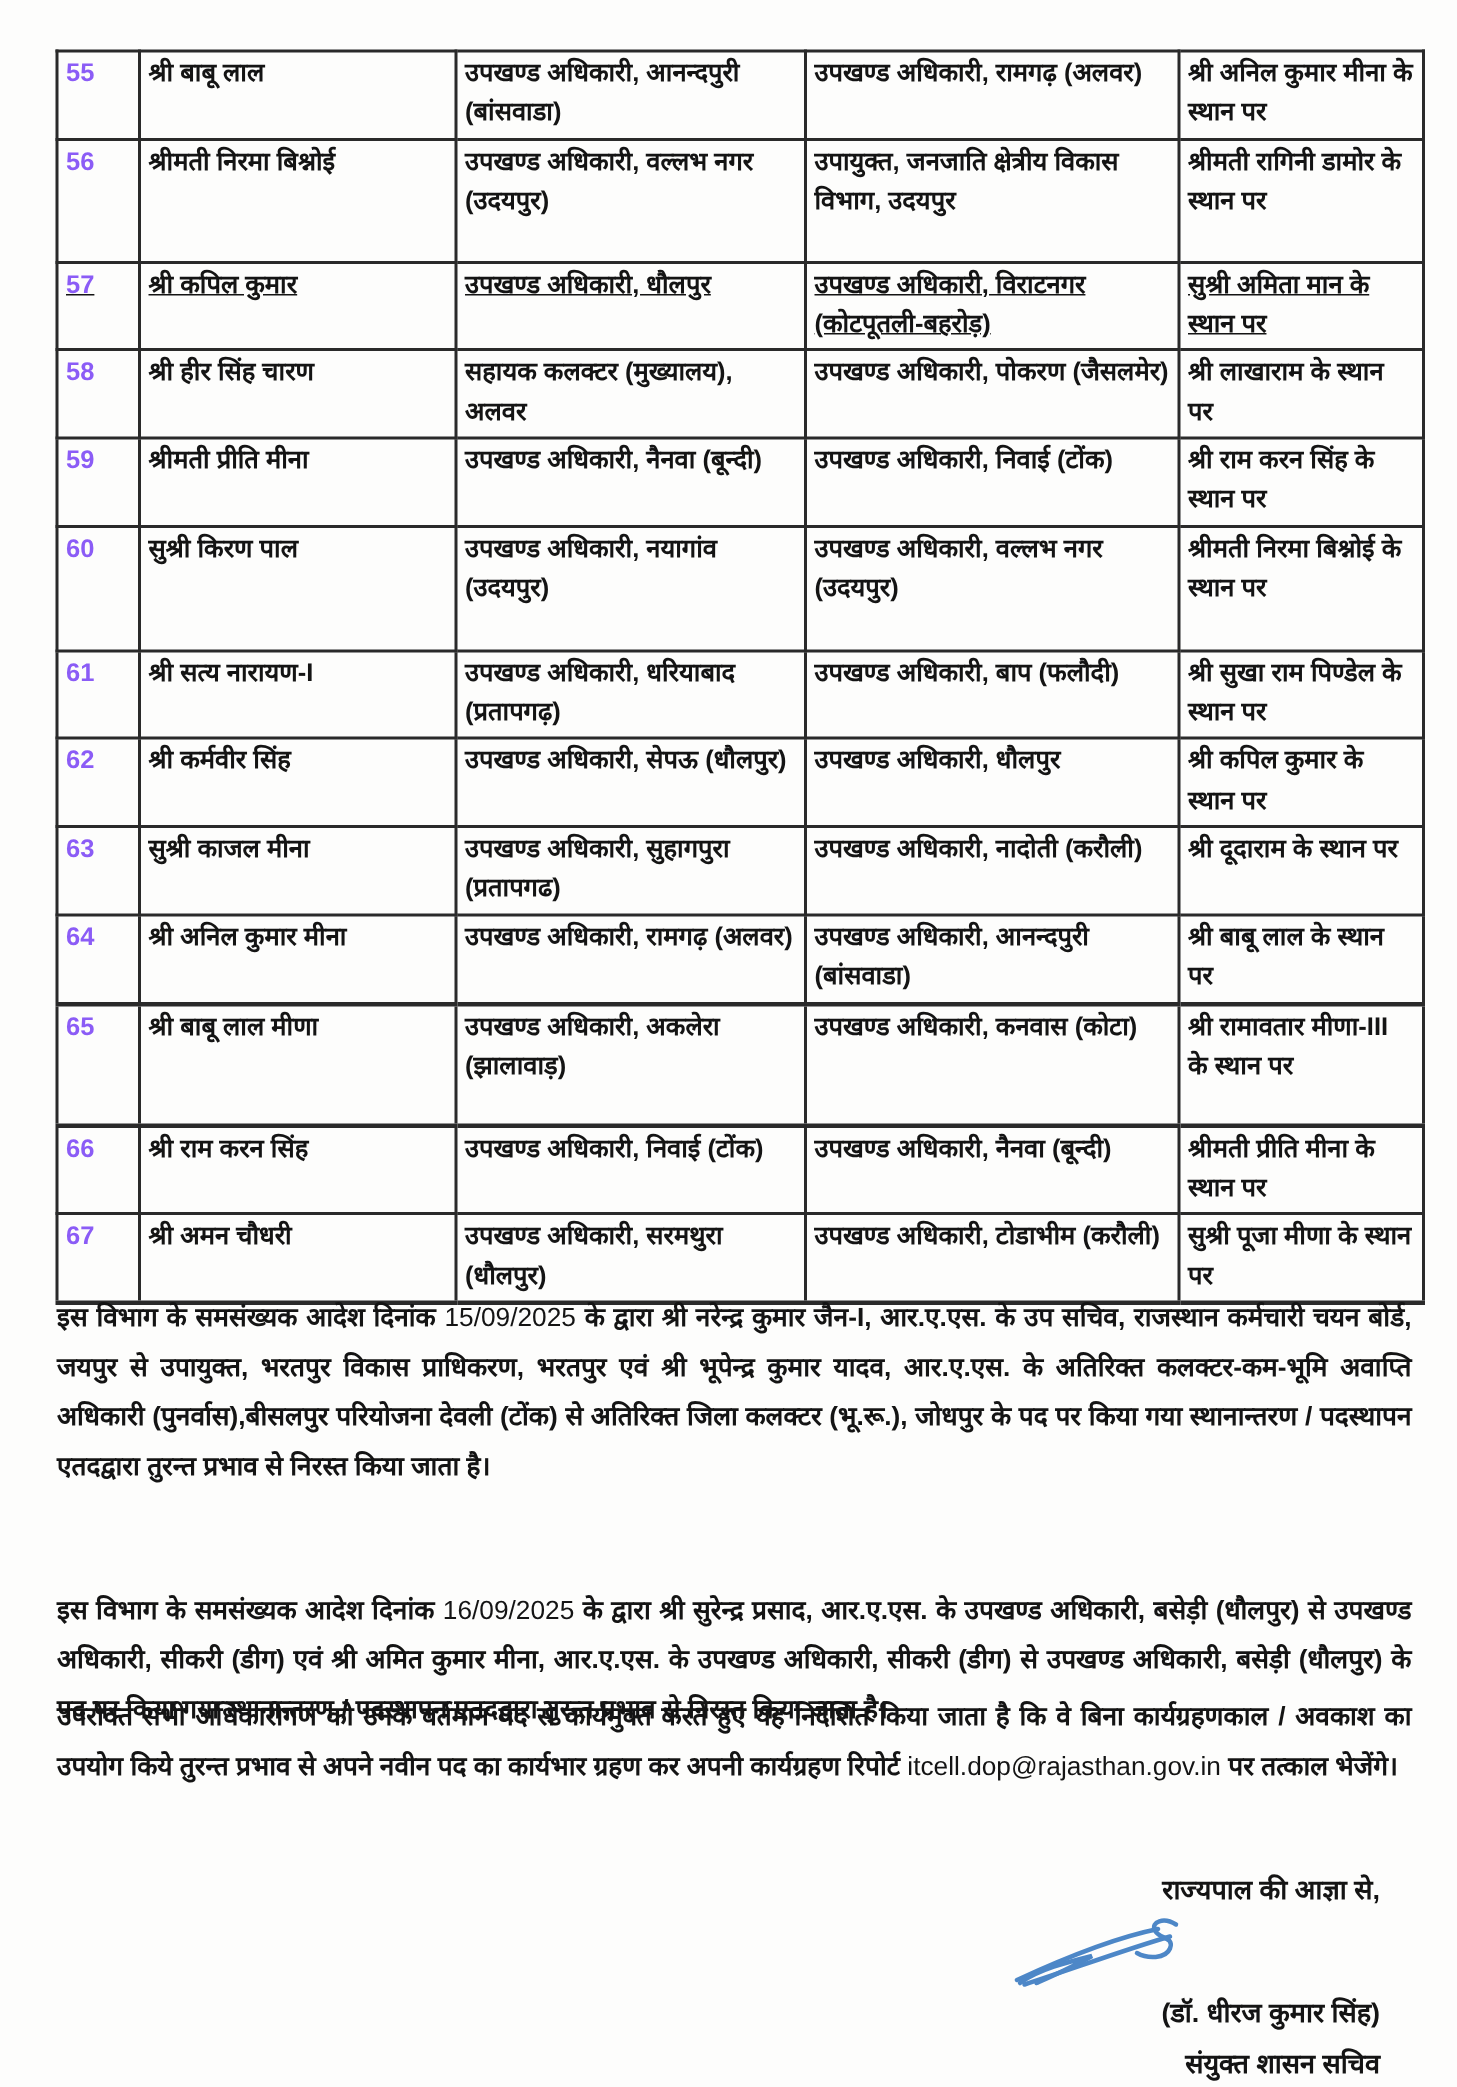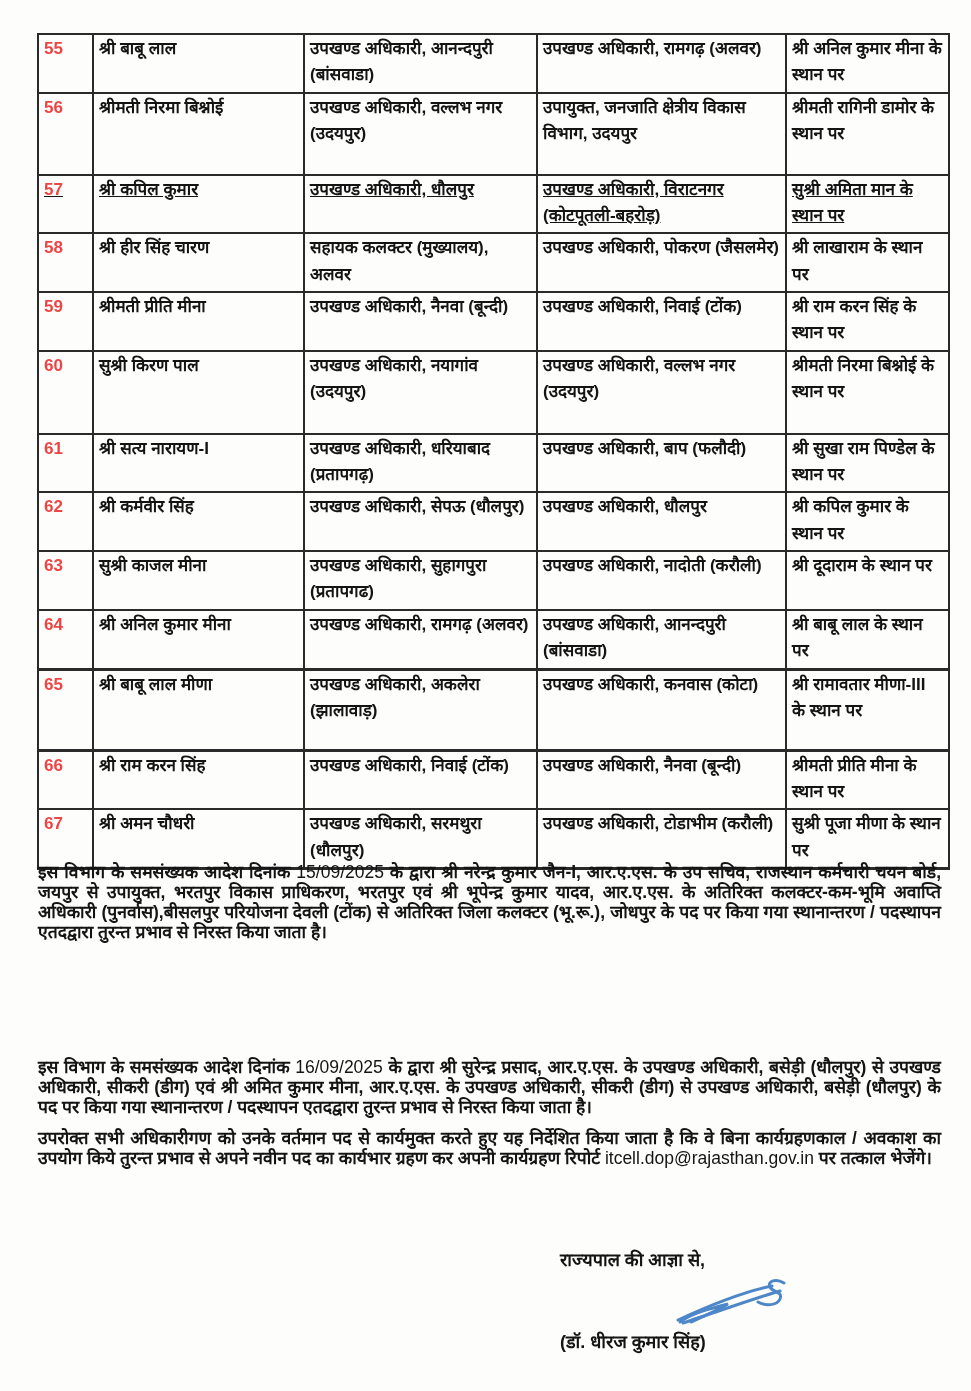--- a/index.html
+++ b/index.html
@@ -13,41 +13,41 @@
     position:absolute;left:37px;top:33px;width:911px;
     border-collapse:collapse;table-layout:fixed;
   }
   table.transfer td{
     border:2px solid #2a2a2a;
     vertical-align:top;
     padding:1px 5px 3px 5px;
     font-weight:bold;font-size:17px;line-height:1.55;
     word-wrap:break-word;
   }
-  td.sno{font-weight:400;font-size:16px;color:#ef4444;padding-left:7px;line-height:1.4;}
+  td.sno{font-weight:400;font-size:16px;color:#8b5cf6;padding-left:7px;line-height:1.4;}
   tr.h0{height:55px;} tr.h1{height:82px;padding-left:47px;} tr.h2{height:57px;text-decoration:underline;} tr.h3{height:54px;}
   tr.h4{height:48px;} tr.h5{height:83px;border-radius:22px;} tr.h6{height:56px;} tr.h7{height:55px;}
   tr.h8{height:53px;} tr.h9{height:54px;} tr.h10{height:81px;} tr.h11{height:54px;}
   tr.h12{height:55px;}
   tr.thick td{border-top-width:3px;}
   tr:last-child td{border-bottom-width:3px;}
   
   .para{
     position:absolute;left:38px;width:903px;
-    font-weight:bold;font-size:17.5px;line-height:20px;
+    font-weight:bold;font-size:17.5px;line-height:33px;
     text-align:justify;
   }
   .p1{top:862px;}
   .p2{top:1013px;margin-top:44px;}
   .p3{top:1128px;}
   .latin{font-weight:400;}
   
   .sig-block{
     position:absolute;left:560px;top:1248px;width:360px;
-    text-align:left;font-weight:bold;font-size:18px;line-height:24px;
+    text-align:right;font-weight:bold;font-size:18px;line-height:24px;
   }
   .sig-scribble{display:block;margin:4px auto 0 auto;}
   .sig-name{margin-top:4px;}
   .sig-title{margin-top:10px;}
 </style>
 </head>
 <body>
 
 <table class="transfer">
   <colgroup>
@@ -168,13 +168,14 @@
   <div>राज्यपाल की आज्ञा से,</div>
   <svg class="sig-scribble" width="140" height="50" viewBox="0 0 140 50">
     <g fill="none" stroke="#4d87c7" stroke-width="3" stroke-linecap="round">
       <path d="M8,44 C34,32 72,16 102,10"></path>
       <path d="M13,47 C44,37 82,23 110,15"></path>
       <path d="M10,46 C22,37 42,32 58,28 C46,35 30,42 21,46"></path>
       <path d="M114,7 C106,2 97,5 100,11 C103,17 113,15 110,23 C107,30 95,30 88,26"></path>
     </g>
   </svg>
   <div class="sig-name">(डॉ. धीरज कुमार सिंह)</div>
+  <div class="sig-title">संयुक्त शासन सचिव</div>
 </div>
 
 </body></html>

